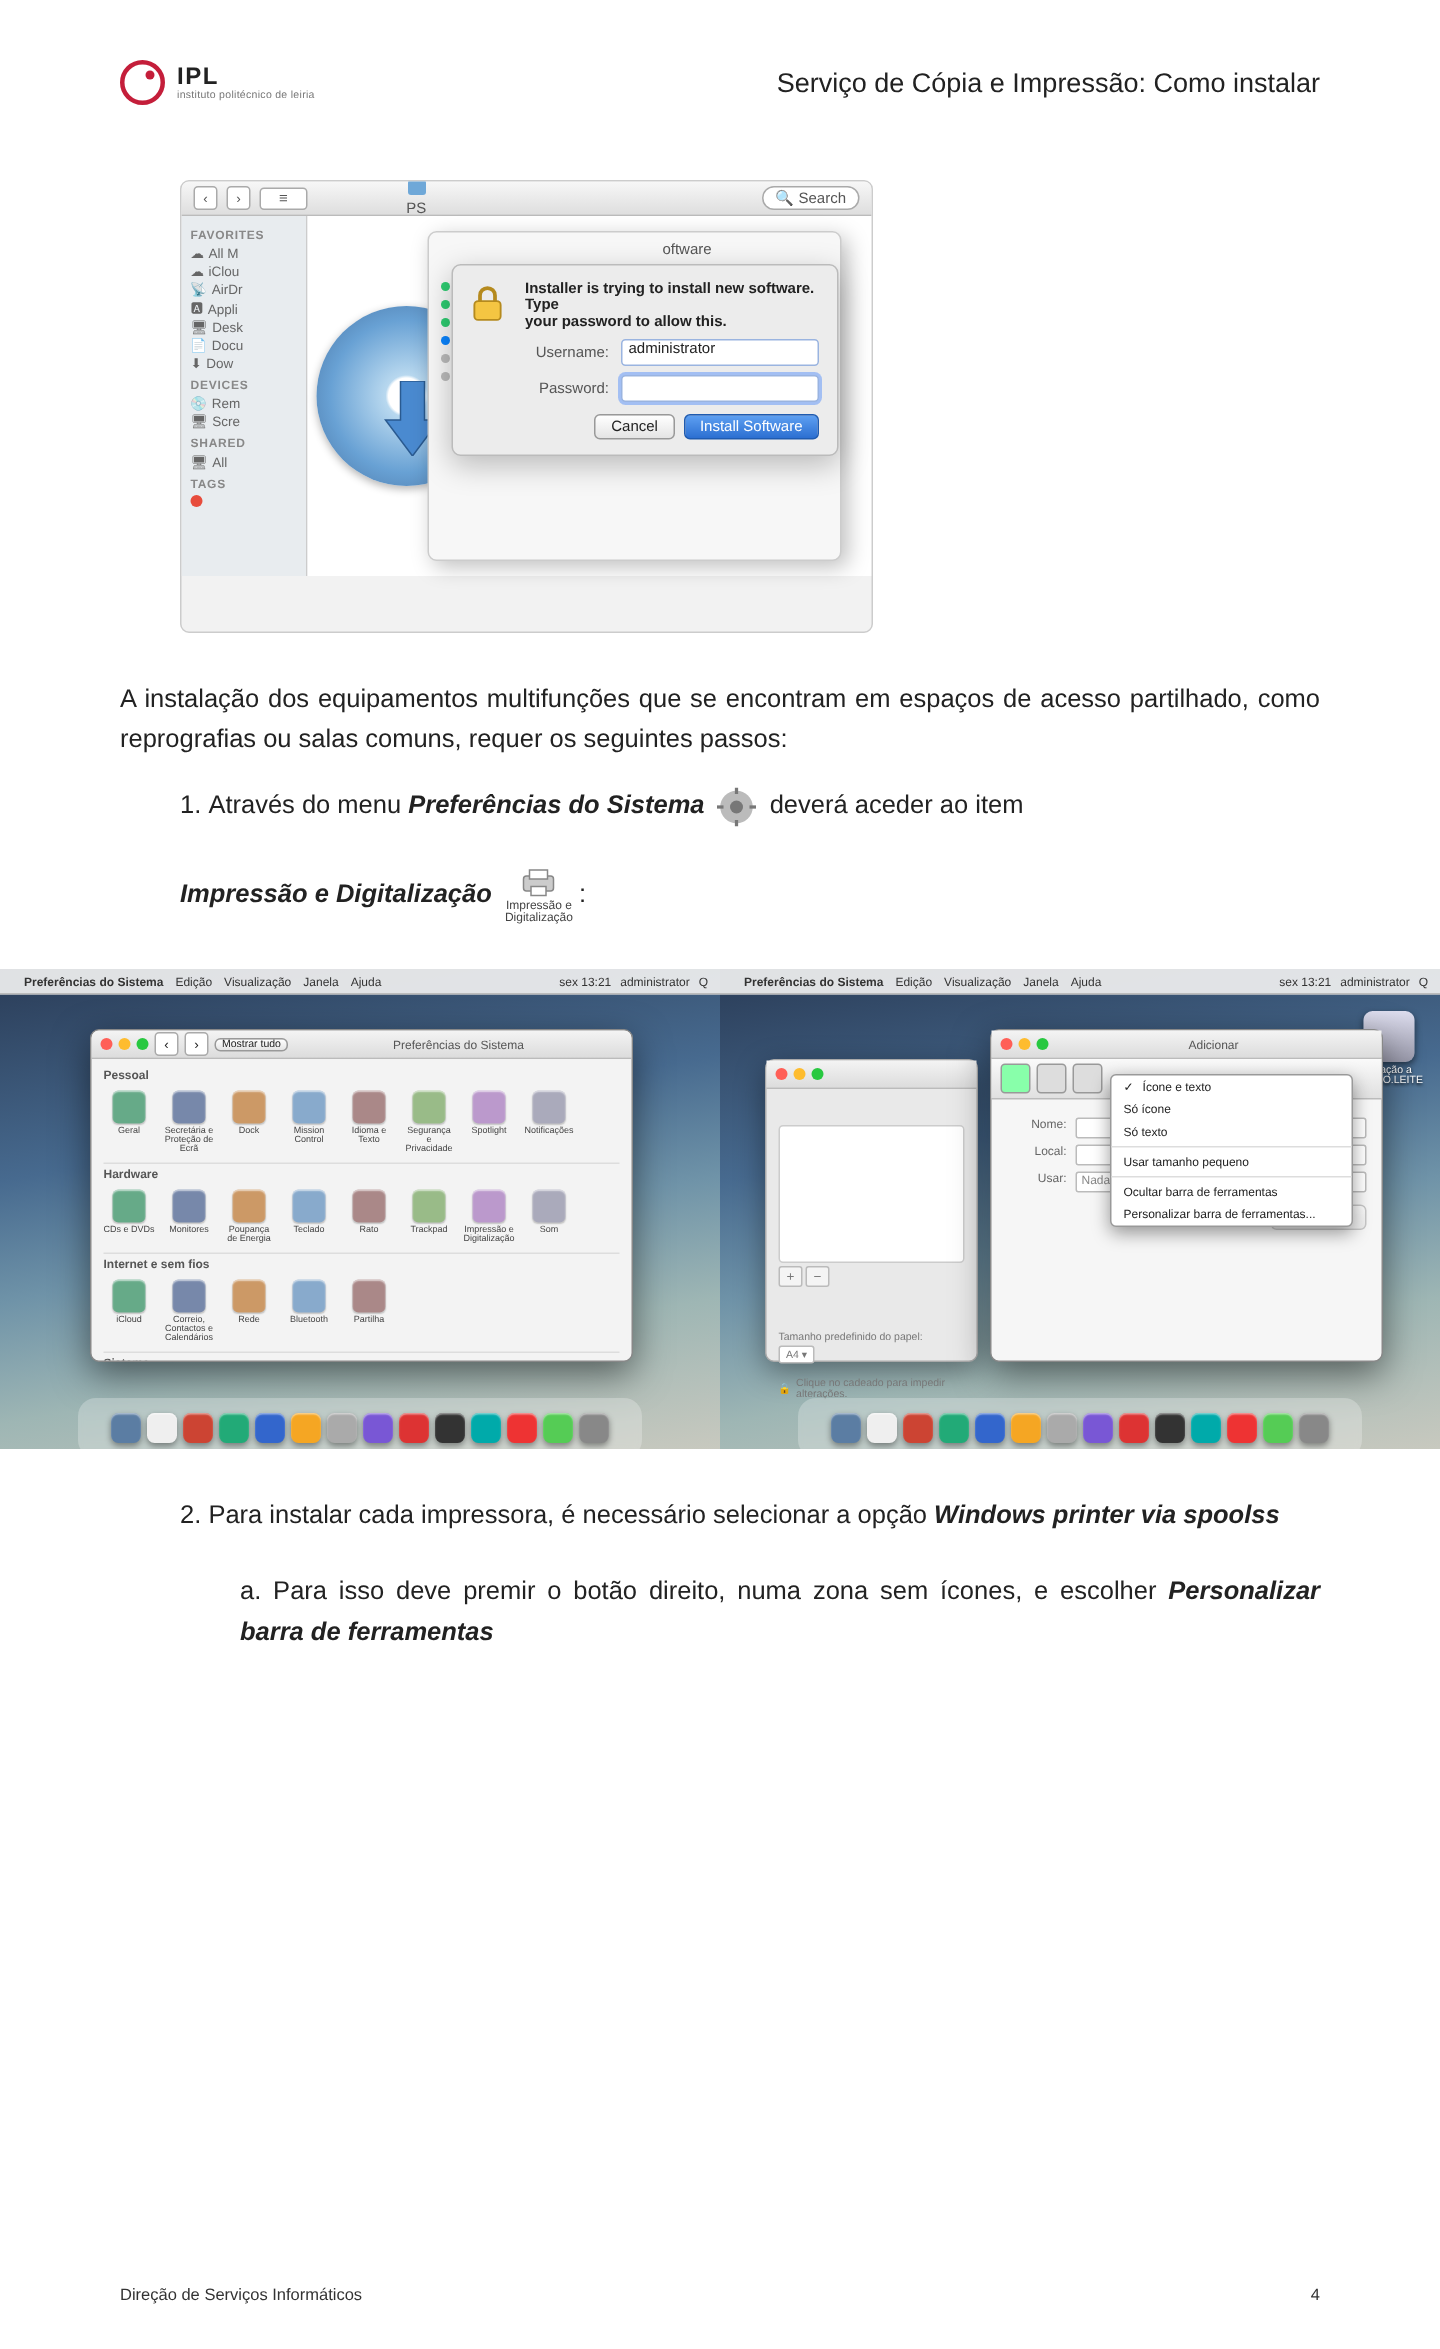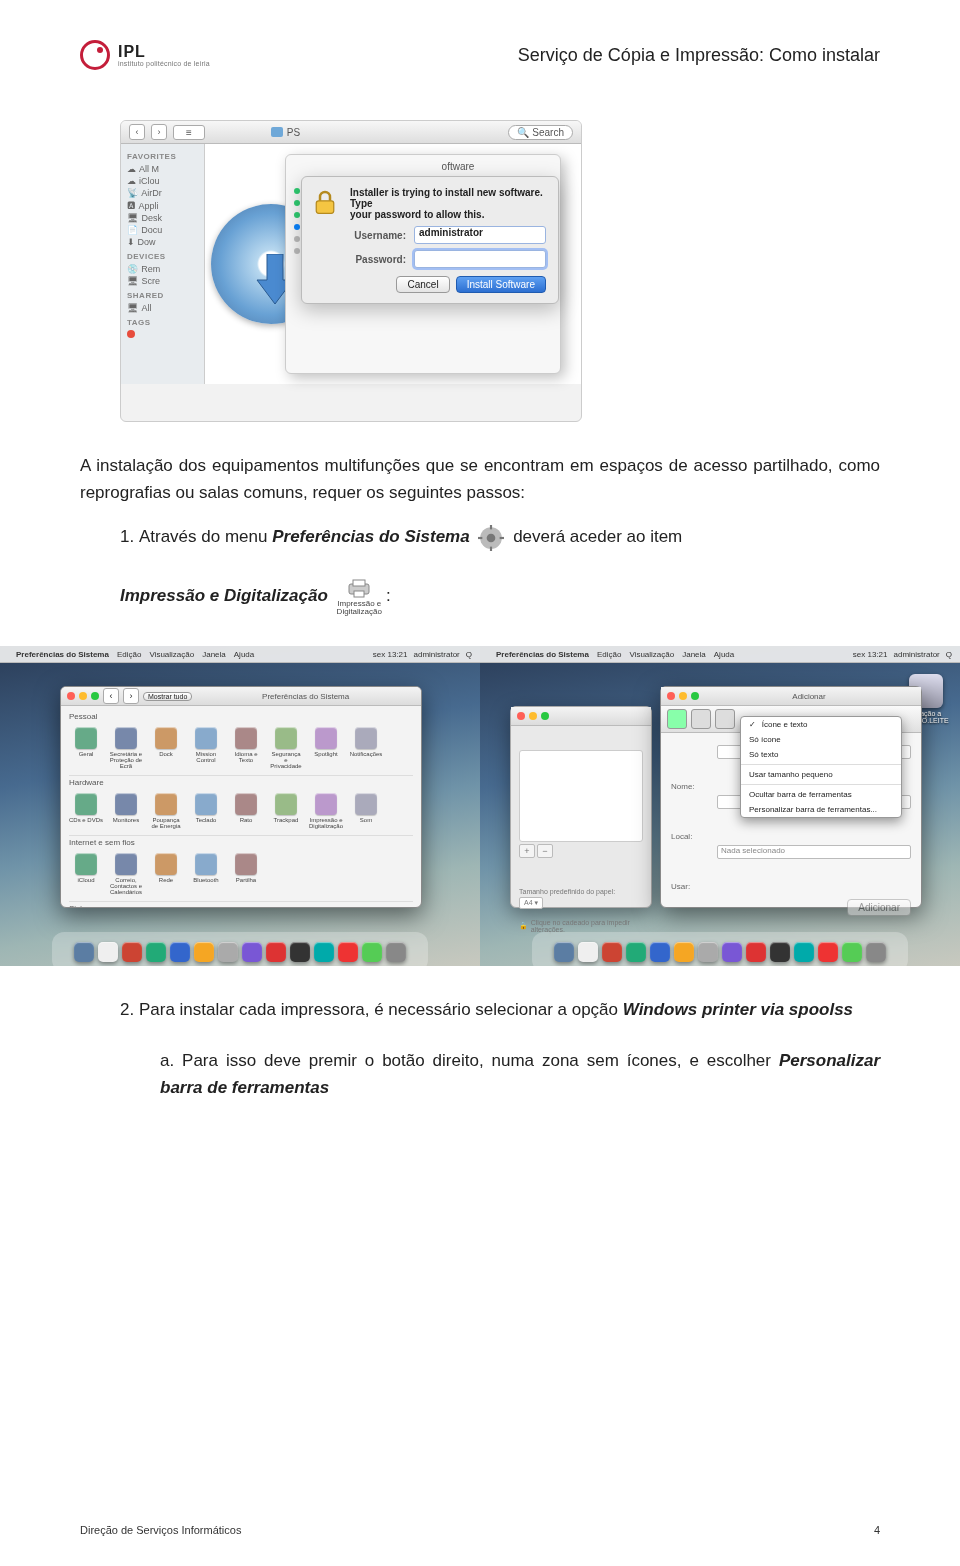--- a/index.html
+++ b/index.html
@@ -97,21 +97,21 @@
     border-bottom: 1px solid #bbb;
     display: flex;
     align-items: center;
     padding: 0 8px;
     gap: 6px;
     font-size: 10px;
     color: #555;
   }
   .nav-btn { width:14px; height:14px; border:1px solid #aaa; border-radius:3px; background:#fff; font-size:9px; display:flex;align-items:center;justify-content:center; }
   .shot1-toolbar .tabbox { border:1px solid #aaa; border-radius:3px; padding:1px 12px; background:#fff; }
-  .shot1-toolbar .folder { display:flex; align-items:center; gap:4px; margin-left:60px; }
+  .shot1-toolbar .folder { display:flex; align-items:center; gap:4px; margin-left:60px;flex-direction:column; }
   .shot1-toolbar .folder-icon { width:12px;height:10px;background:#6fa8d8;border-radius:2px; }
   .shot1-toolbar .search { margin-left:auto; border:1px solid #aaa; border-radius:8px; padding:1px 8px; background:#fff; }
   .shot1-body { display:flex; height:calc(100% - 22px - 38px); }
   .finder-side {
     width: 84px;
     background: #e8ecef;
     border-right: 1px solid #ccc;
     padding: 4px 6px;
     box-sizing: border-box;
     font-size: 9px;
@@ -152,21 +152,21 @@
   .auth-box {
     position:absolute; left:96px; top:32px; right:22px;
     background:#ececec; border:1px solid #bbb; border-radius:6px;
     padding:10px 12px 10px 48px; font-size:10px;
     box-shadow:0 6px 20px rgba(0,0,0,0.25);
   }
   .lock-ic {
     position:absolute; left:8px; top:10px; width:30px; height:30px;
   }
   .lock-ic svg { width:100%; height:100%; }
-  .auth-row { display:flex; align-items:center; margin:6px 0; gap:8px;font-weight:bold; }
+  .auth-row { display:flex; align-items:center; margin:6px 0; gap:8px; }
   .auth-row label { width:56px; text-align:right; color:#555; }
   .auth-row .fld { flex:1; height:16px; border:1px solid #9ab4e0; border-radius:3px; background:#fff; font-size:10px; padding:0 4px; }
   .auth-row .fld.focus { box-shadow:0 0 0 2px rgba(55,125,255,0.4); }
   .auth-btns { display:flex; justify-content:flex-end; gap:6px; margin-top:8px; }
   .mac-btn { font-size:10px; padding:2px 10px; border-radius:4px; border:1px solid #999; background:linear-gradient(#fff,#e4e4e4); }
   .mac-btn.primary { background:linear-gradient(#5ea0f2,#2c6fd1); color:#fff; border-color:#1f5bb0; }
   .shot1-footer {
     height:38px; background:#e6e6e6; border-top:1px solid #bbb;
     display:flex; align-items:center; justify-content:flex-end; gap:8px; padding:0 14px;
   }
@@ -220,21 +220,21 @@
     overflow:hidden;
   }
   .win-titlebar {
     height:18px; background:linear-gradient(#f4f4f4,#dcdcdc); border-bottom:1px solid #bbb;
     display:flex; align-items:center; padding:0 6px; gap:4px; font-size:8px;
   }
   .wtl { width:8px;height:8px;border-radius:50%; }
   .tl-r{background:#ff5f57}.tl-y{background:#febc2e}.tl-g{background:#28c840}
   .win-titlebar .tt { flex:1; text-align:center; color:#555; }
   .prefs-section { padding:4px 8px; }
-  .prefs-label { font-size:8px; font-weight:normal; color:#555; margin:2px 0; }
+  .prefs-label { font-size:8px; font-weight:bold; color:#555; margin:2px 0; }
   .prefs-grid { display:flex; flex-wrap:wrap; gap:4px 6px; padding:4px 0 6px; border-bottom:1px solid #ddd; }
   .prefs-item { width:34px; font-size:6px; color:#444; text-align:center; display:flex; flex-direction:column; align-items:center; gap:2px; }
   .prefs-item .pi { width:22px; height:22px; border-radius:4px; background:#9ab; box-shadow:inset 0 1px 1px rgba(255,255,255,0.6), 0 1px 1px rgba(0,0,0,0.2); }
   .addprinter-win {
     position:absolute; left:180px; top:40px; width:260px; height:220px;
     background:#f6f6f6; border:1px solid #888; border-radius:6px;
     box-shadow:0 8px 24px rgba(0,0,0,0.5);
     font-size:8px; color:#444;
   }
   .addprinter-win .top { height:26px; background:linear-gradient(#fafafa,#e0e0e0); border-bottom:1px solid #bbb; display:flex; align-items:center; gap:4px; padding:0 6px; }
@@ -244,21 +244,21 @@
     position:absolute; left:260px; top:70px; width:160px;
     background:#fff; border:1px solid #999; border-radius:4px;
     box-shadow:0 4px 12px rgba(0,0,0,0.4);
     font-size:8px;
   }
   .ctx-menu .mi { padding:3px 8px; display:flex; align-items:center; gap:4px; }
   .ctx-menu .mi .chk::before { content:"✓"; font-size:8px; margin-right:2px; }
   .ctx-menu hr { border:none; border-top:1px solid #ddd; margin:2px 0; }
   .addprinter-body { padding:8px 10px; }
   .addprinter-body .frow { display:flex; margin:4px 0; }
-  .addprinter-body .frow label { width:40px; text-align:left; padding-right:6px; color:#666;margin-top:37px; }
+  .addprinter-body .frow label { width:40px; text-align:right; padding-right:6px; color:#666; }
   .addprinter-body .frow .inp { flex:1; height:12px; border:1px solid #bbb; background:#fff; border-radius:2px; }
   .addprinter-body .footer { display:flex; justify-content:flex-end; margin-top:8px; }
   .desk-launcher { position:absolute; right:12px; top:28px; width:44px; text-align:center; font-size:7px; color:#fff; text-shadow:0 1px 2px #000; }
   .desk-launcher .hdic { width:34px;height:34px;margin:0 auto 2px;border-radius:6px;background:linear-gradient(#dde,#99a);box-shadow:0 2px 4px rgba(0,0,0,0.5); }
   .back-panel { position:absolute; left:30px; top:60px; width:140px; height:200px; background:#e9e9e9; border:1px solid #aaa; border-radius:6px; box-shadow:0 6px 20px rgba(0,0,0,0.4); }
   .back-panel .bpbody { padding:24px 8px 8px; font-size:7px; color:#777; }
   .back-panel .listbox { height:90px; border:1px solid #ccc; background:#fff; border-radius:3px; }
   .back-panel .plusminus { display:flex; gap:2px; margin-top:2px; }
   .back-panel .pm { width:14px;height:12px;border:1px solid #bbb;background:#f4f4f4;font-size:9px;display:flex;align-items:center;justify-content:center; border-radius:2px; }
 

